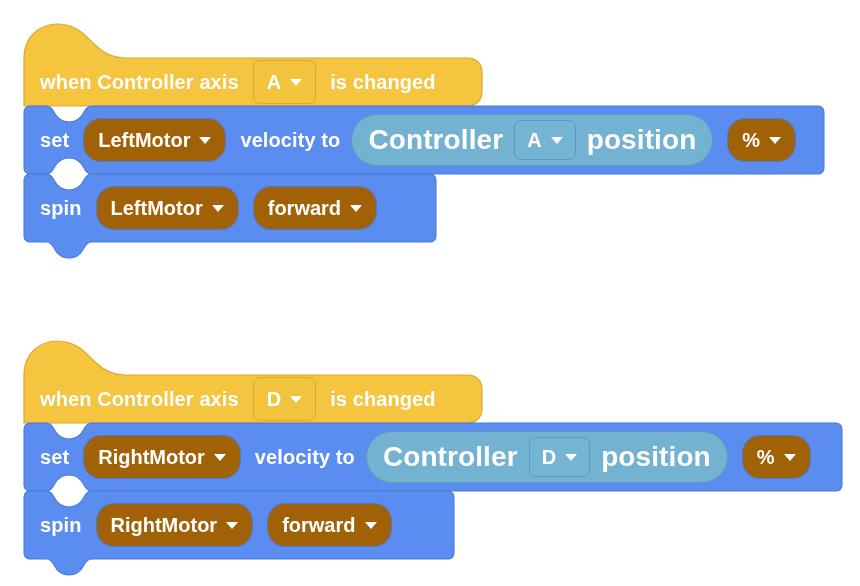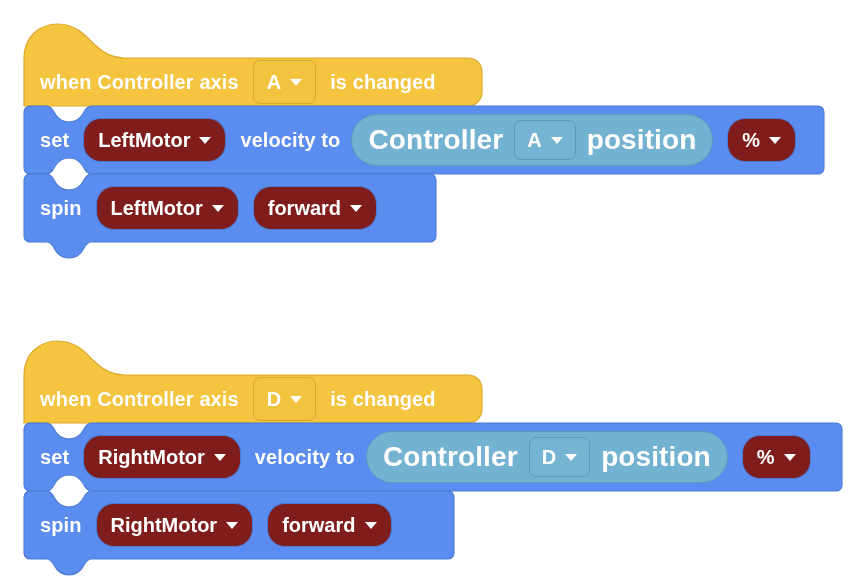--- a/index.html
+++ b/index.html
@@ -87,21 +87,21 @@
 
   
   .dd-hat {
     background: #F2C33C;
     border-color: #D9A92D;
     height: 44px;
     padding: 0 13px;
   }
   
   .dd-blue {
-    background: #7f1d1d;
+    background: #a16207;
     border-color: #4A7BD4;
     height: 44px;
     padding: 0 14px;
     border-radius: 18px;
   }
   
   .dd-teal {
     background: #76B4D4;
     border-color: #5C9BBD;
     height: 40px;

